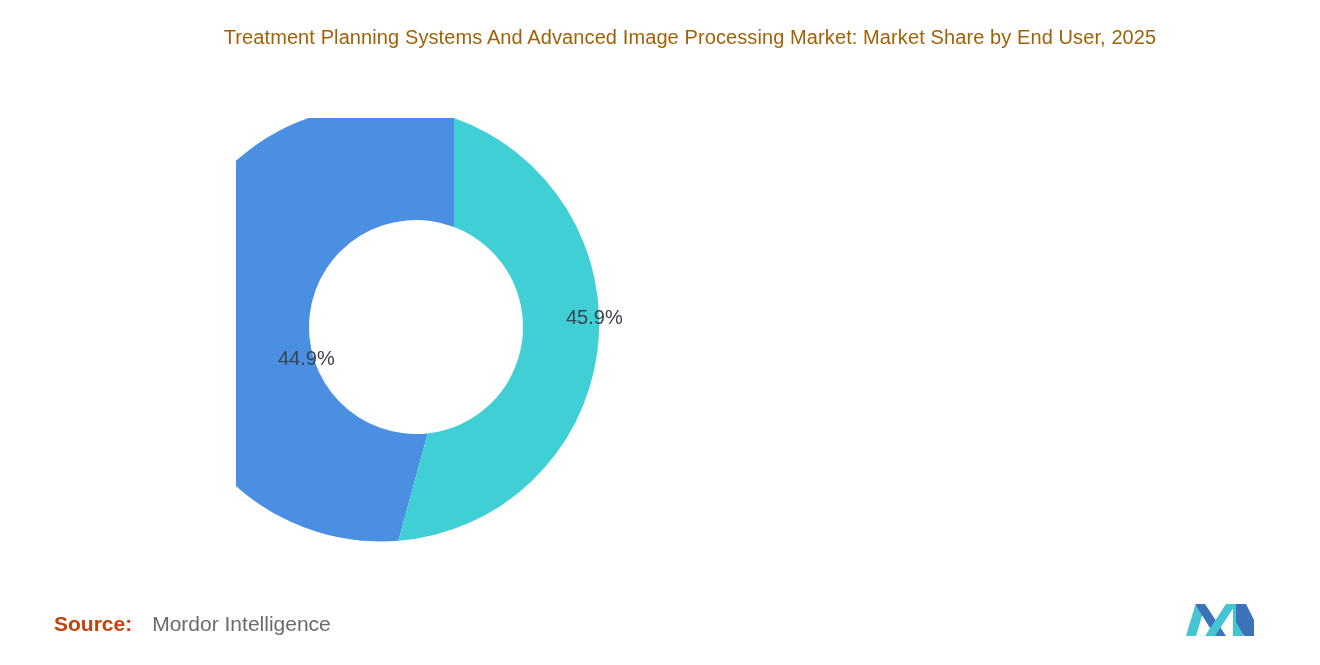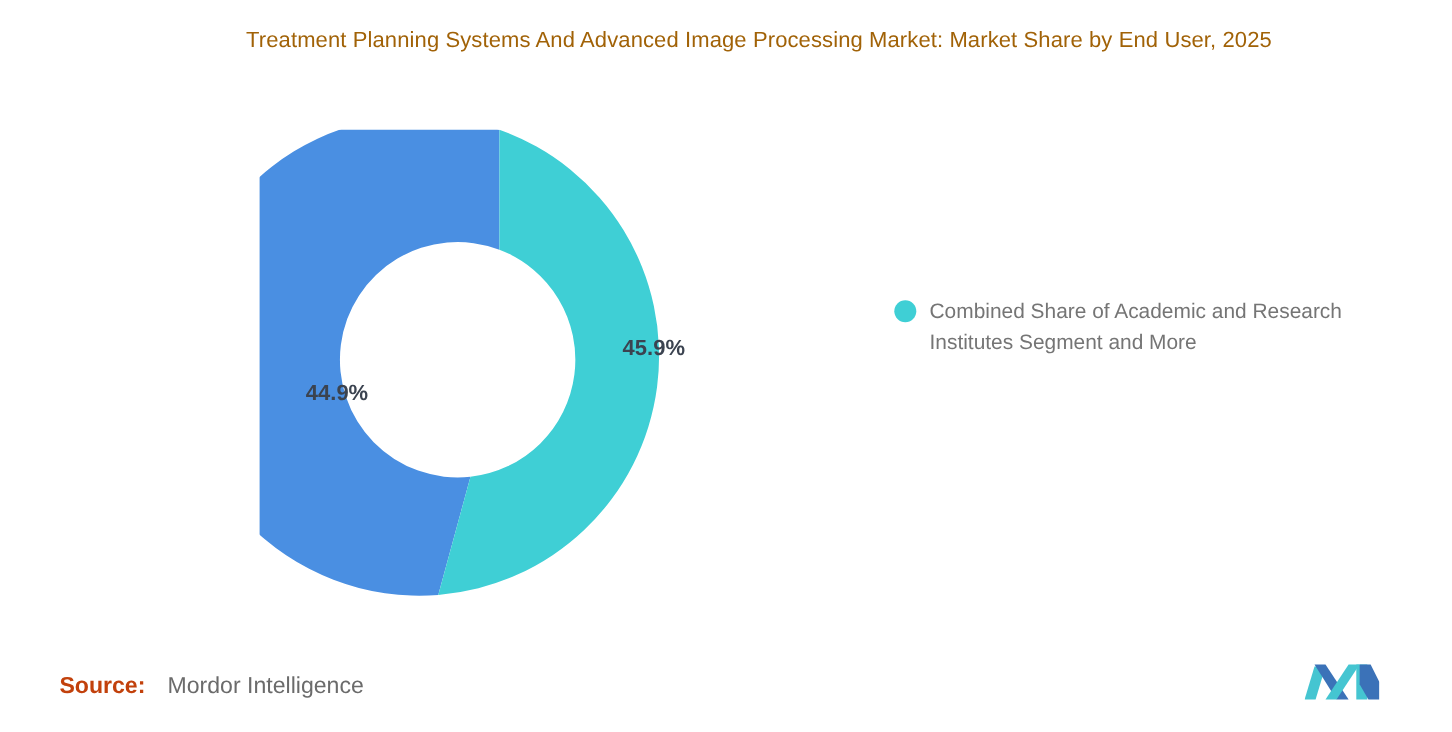--- a/index.html
+++ b/index.html
@@ -40,21 +40,21 @@
   }
   .donut-svg {
     display: block;
     width: 436px;
     height: 436px;
   }
 
   .slice-label {
     position: absolute;
     font-size: 20px;
-    font-weight: 700;
+    font-weight: 400;
     color: #3b4350;
     white-space: nowrap;
   }
   .slice-label.left  { left: 42px;  top: 229px; }
   .slice-label.right { left: 330px; top: 188px; }
 
   
   .legend {
     position: absolute;
     left: 813px;
@@ -132,24 +132,20 @@
              Z" fill="#3fcfd5"></path>
   </svg>
 
   <span class="slice-label left">44.9%</span>
   <span class="slice-label right">45.9%</span>
 </div>
 
 <div class="legend">
 
 
-  <div class="legend-item">
-    <span class="legend-dot" style="background:#3fcfd5"></span>
-    <span class="legend-label">Combined Share of Academic and Research Institutes Segment and More</span>
-  </div>
 
 </div>
 
 <div class="source">
   <span class="source-label">Source:</span><span class="source-value">Mordor Intelligence</span>
 </div>
 
 <div class="logo">
   <svg viewBox="0 0 68 44" width="68" height="44">
 

